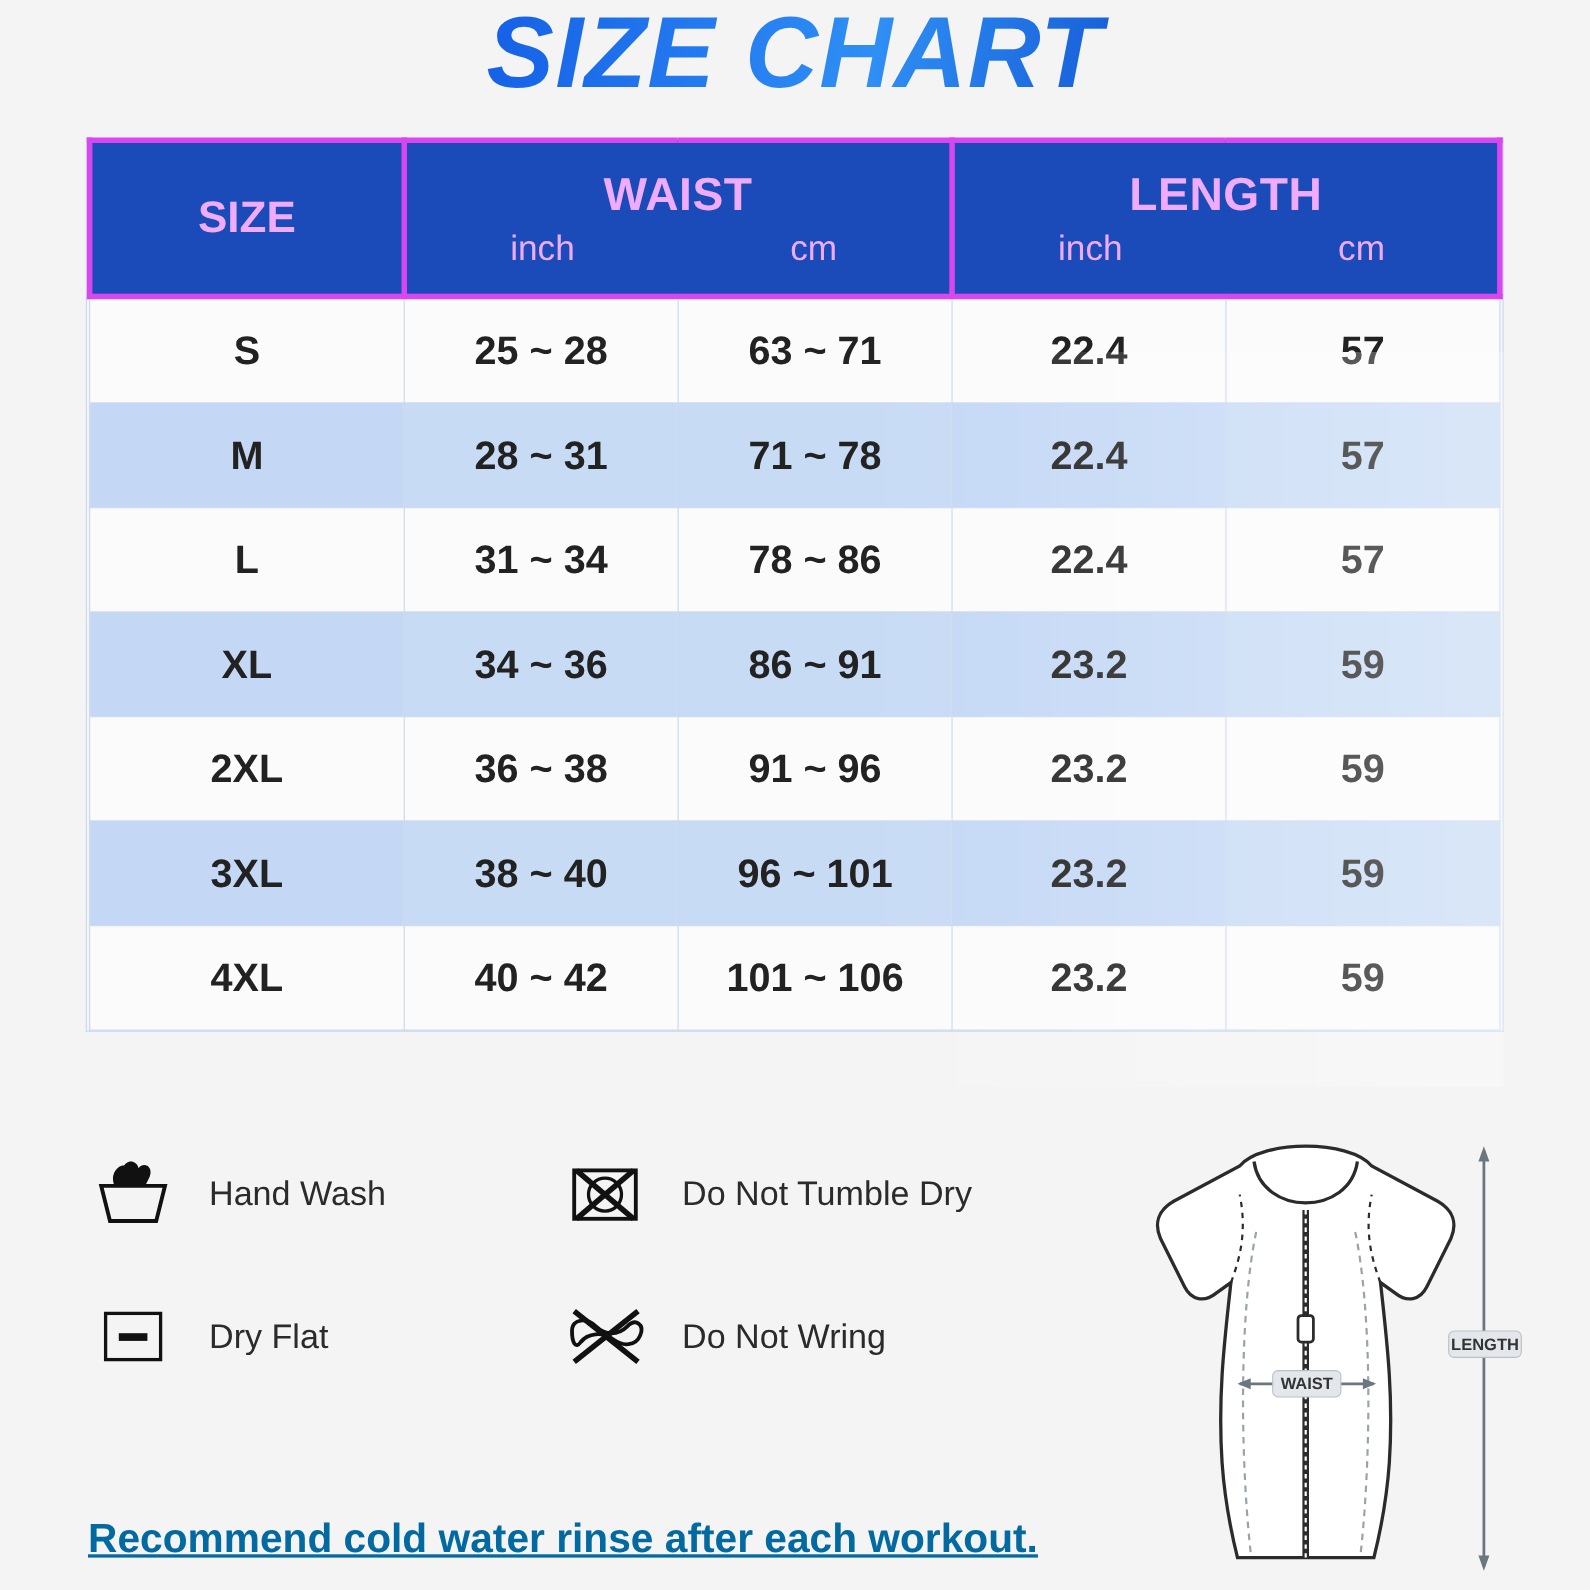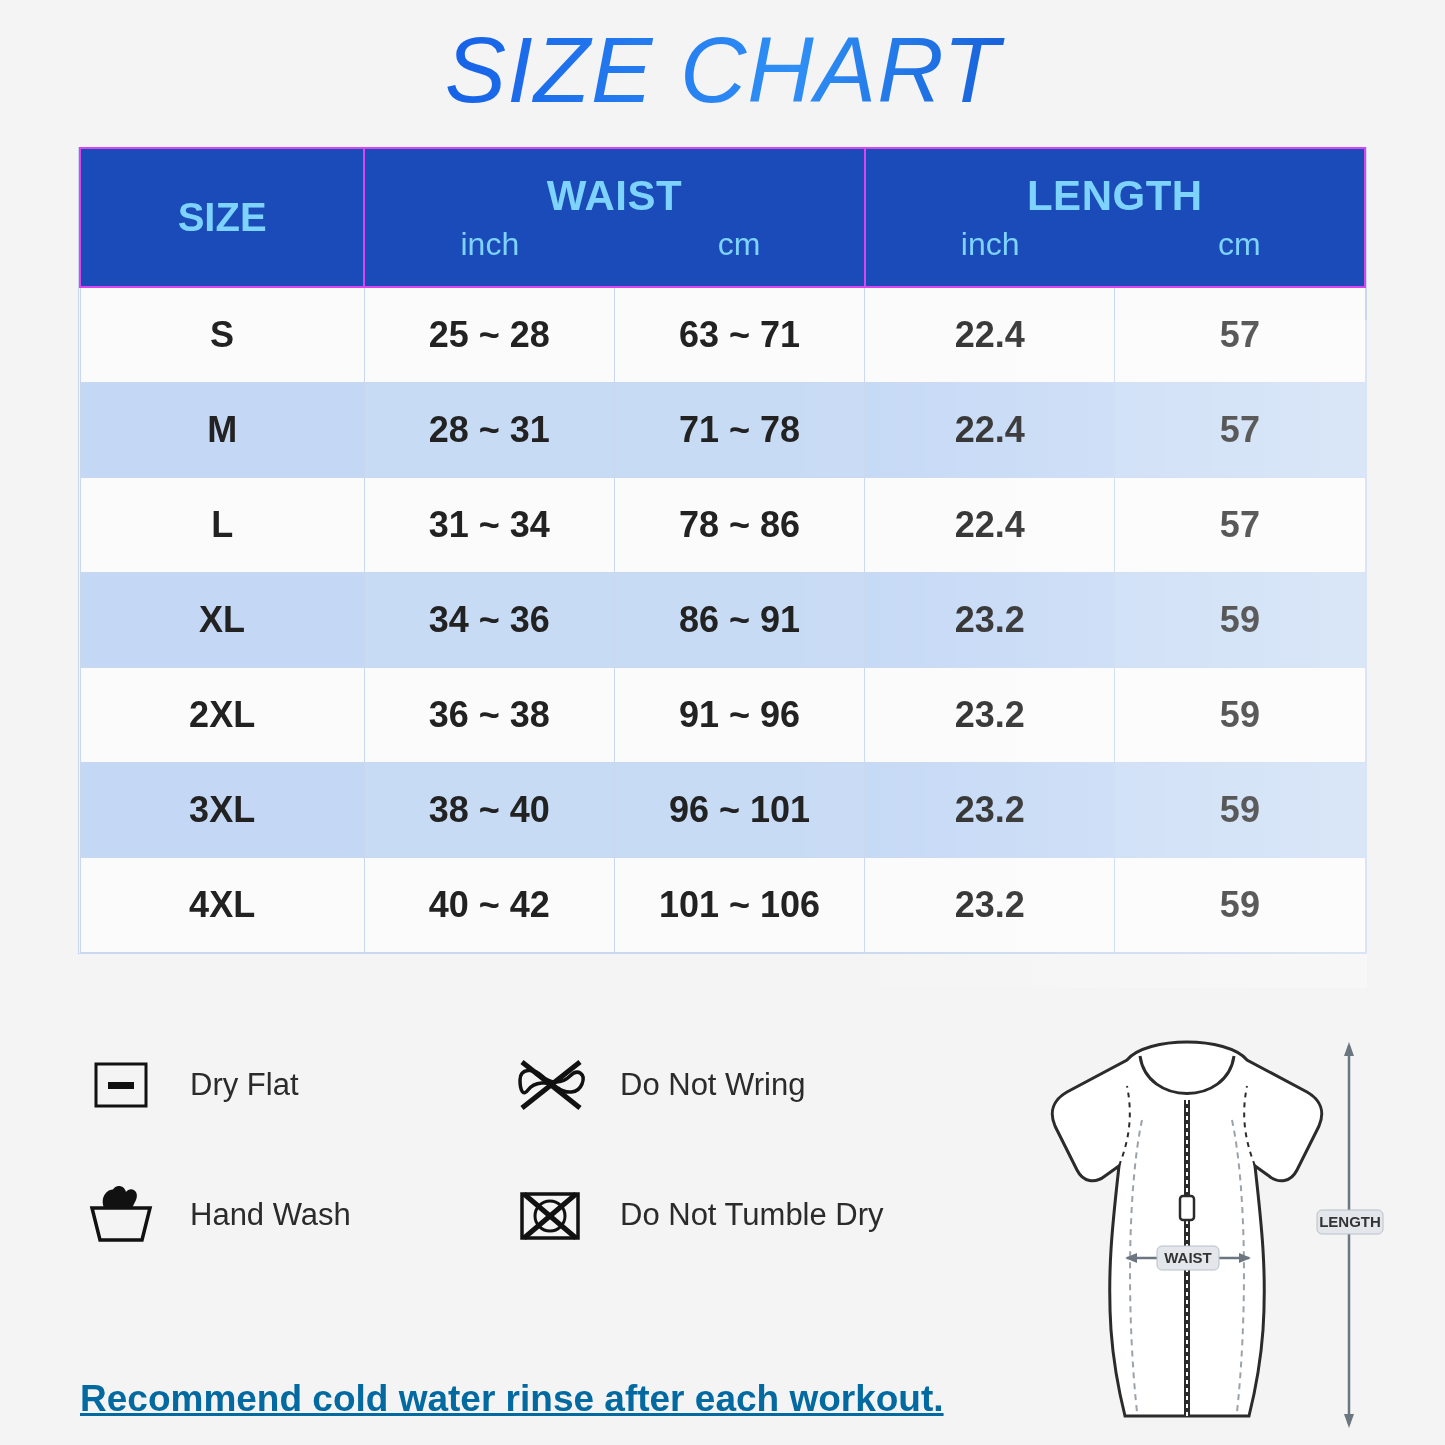--- a/index.html
+++ b/index.html
@@ -12,24 +12,23 @@
     background: #f4f4f4;
     font-family: "Liberation Sans", sans-serif;
     overflow: hidden;
     position: relative;
   }
 
   
   .title {
     text-align: center;
     font-size: 92px;
-    font-weight: normal;
+    font-weight: bold;
     font-style: italic;
     letter-spacing: 1px;
-    padding-top: 22px;
     background: linear-gradient(100deg, #0a3fc4 0%, #1763e8 32%, #2f8ff5 55%, #0a45c9 78%, #0836a8 100%);
     -webkit-background-clip: text;
     background-clip: text;
     color: transparent;
     -webkit-text-fill-color: transparent;
     line-height: 1.05;
     text-shadow: none;
   }
 
   
@@ -39,22 +38,22 @@
     border-top: none;
     box-sizing: border-box;
   }
   table {
     width: 100%;
     border-collapse: collapse;
     table-layout: fixed;
   }
   thead th {
     background: #1b4bb8;
-    color: #7dd3fc;
-    border: 2px solid #d946ef;
+    color: #f0abfc;
+    border: 5px solid #d946ef;
     padding: 0;
     vertical-align: middle;
   }
   thead th.sizecell {
     font-size: 40px;
     font-weight: bold;
     height: 137px;
   }
   .grp {
     display: flex;
@@ -242,61 +241,61 @@
     </tbody>
   </table>
 </div>
 
 <div class="fade-overlay"></div>
 
 <div class="care">
   <div class="care-row">
     <div class="care-item">
       <div class="care-icon">
-        <svg width="70" height="70" viewBox="0 0 70 70">
-          <rect x="10" y="14" width="50" height="42" fill="none" stroke="#111" stroke-width="3"></rect>
-          <rect x="22" y="32" width="26" height="7" fill="#111"></rect>
-        </svg>
-      </div>
-      <div class="care-label">Dry Flat</div>
-    </div>
-    <div class="care-item">
-      <div class="care-icon">
-        <svg width="78" height="70" viewBox="0 0 78 70">
-          <path d="M8 30 C8 18 22 18 30 26 C38 34 50 34 58 26 C66 18 74 24 70 34 C66 44 54 44 46 38 C36 30 22 32 16 40 C11 47 8 40 8 30 Z" fill="none" stroke="#111" stroke-width="3.5"></path>
-          <line x1="10" y1="12" x2="68" y2="58" stroke="#111" stroke-width="5"></line>
-          <line x1="68" y1="12" x2="10" y2="58" stroke="#111" stroke-width="5"></line>
-        </svg>
-      </div>
-      <div class="care-label">Do Not Wring</div>
-    </div>
-  </div>
-  <div class="care-row">
-    <div class="care-item">
-      <div class="care-icon">
         <svg width="74" height="74" viewBox="0 0 74 74">
           <path d="M8 30 L66 30 L58 62 L16 62 Z" fill="none" stroke="#111" stroke-width="3.5"></path>
           <path d="M20 30 C16 20 22 12 28 14 C30 6 40 6 42 14 C46 8 56 12 52 22 L48 30 Z" fill="#111"></path>
           <path d="M22 28 C18 18 26 10 32 14" fill="none" stroke="#111" stroke-width="3"></path>
         </svg>
       </div>
       <div class="care-label">Hand Wash</div>
     </div>
     <div class="care-item">
       <div class="care-icon">
         <svg width="74" height="74" viewBox="0 0 74 74">
           <rect x="8" y="16" width="56" height="44" fill="none" stroke="#111" stroke-width="3.5"></rect>
           <circle cx="36" cy="38" r="15" fill="none" stroke="#111" stroke-width="3"></circle>
           <line x1="10" y1="16" x2="62" y2="60" stroke="#111" stroke-width="5"></line>
           <line x1="62" y1="16" x2="10" y2="60" stroke="#111" stroke-width="5"></line>
         </svg>
       </div>
       <div class="care-label">Do Not Tumble Dry</div>
     </div>
   </div>
+  <div class="care-row">
+    <div class="care-item">
+      <div class="care-icon">
+        <svg width="70" height="70" viewBox="0 0 70 70">
+          <rect x="10" y="14" width="50" height="42" fill="none" stroke="#111" stroke-width="3"></rect>
+          <rect x="22" y="32" width="26" height="7" fill="#111"></rect>
+        </svg>
+      </div>
+      <div class="care-label">Dry Flat</div>
+    </div>
+    <div class="care-item">
+      <div class="care-icon">
+        <svg width="78" height="70" viewBox="0 0 78 70">
+          <path d="M8 30 C8 18 22 18 30 26 C38 34 50 34 58 26 C66 18 74 24 70 34 C66 44 54 44 46 38 C36 30 22 32 16 40 C11 47 8 40 8 30 Z" fill="none" stroke="#111" stroke-width="3.5"></path>
+          <line x1="10" y1="12" x2="68" y2="58" stroke="#111" stroke-width="5"></line>
+          <line x1="68" y1="12" x2="10" y2="58" stroke="#111" stroke-width="5"></line>
+        </svg>
+      </div>
+      <div class="care-label">Do Not Wring</div>
+    </div>
+  </div>
 </div>
 
 <div class="note">Recommend cold water rinse after each workout.</div>
 
 <div class="garment">
   <svg width="420" height="420" viewBox="0 0 420 420">
 
     <path d="M150 40 C160 28 185 22 210 22 C235 22 260 28 270 40
              L330 72 C344 80 348 92 342 106 L320 150 C314 162 302 164 292 156 L278 146
              C284 200 290 250 286 310 C283 352 276 380 272 396

